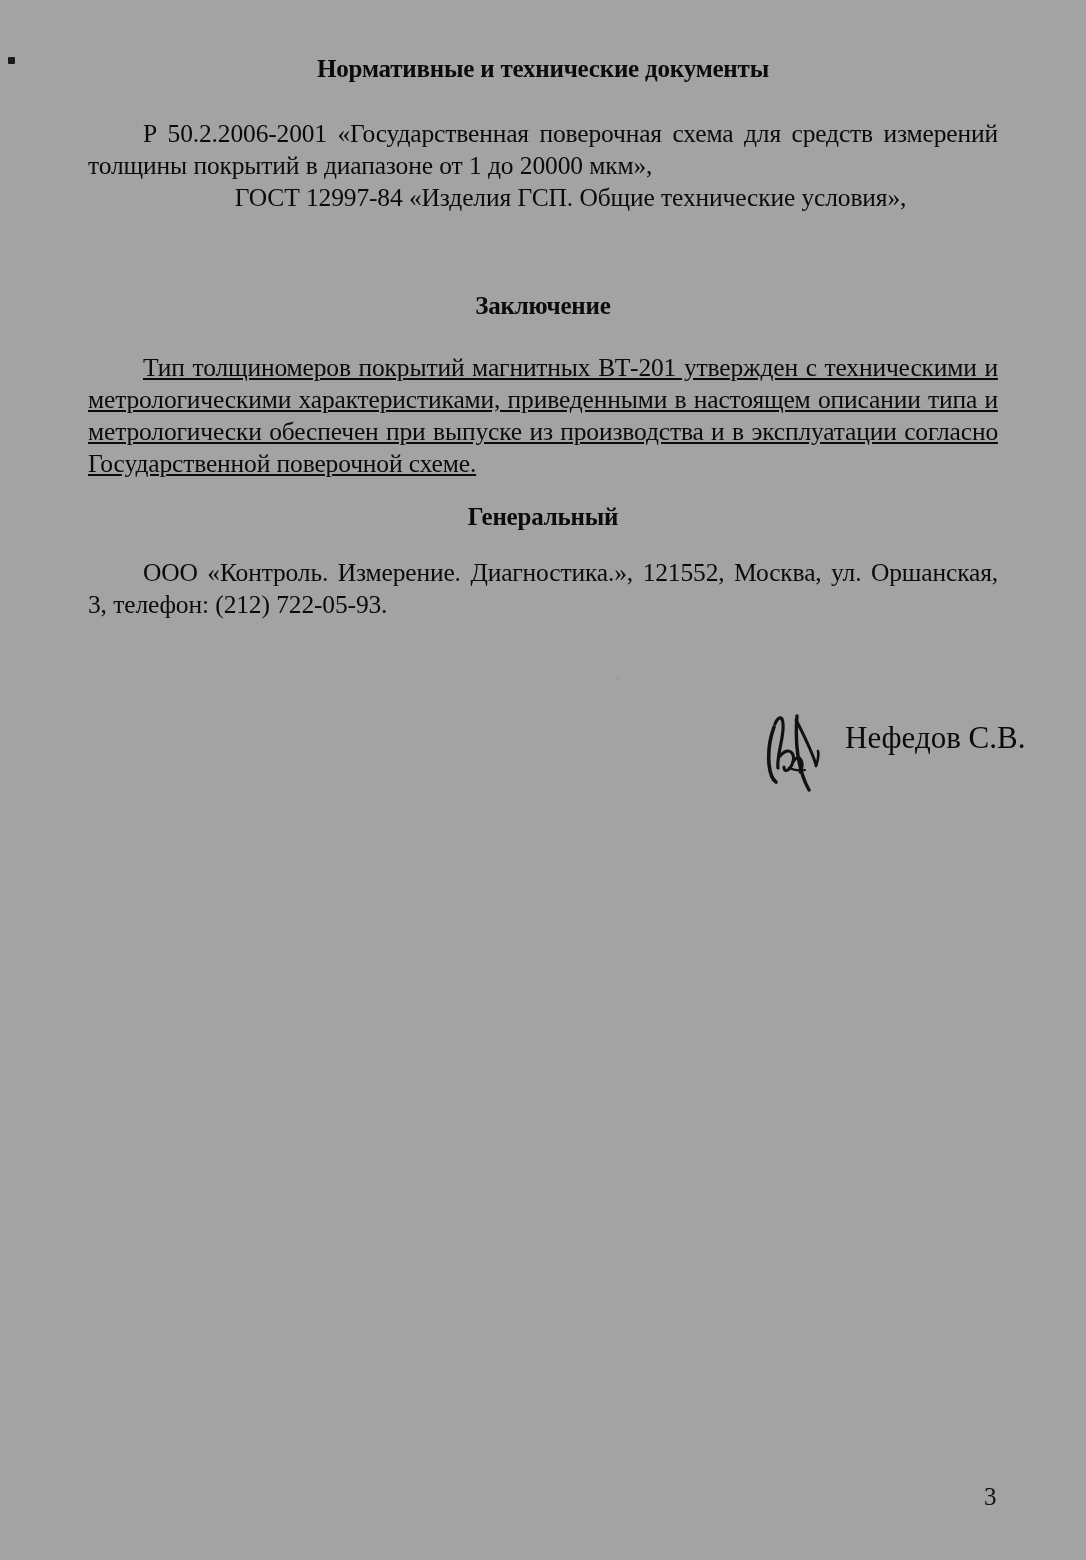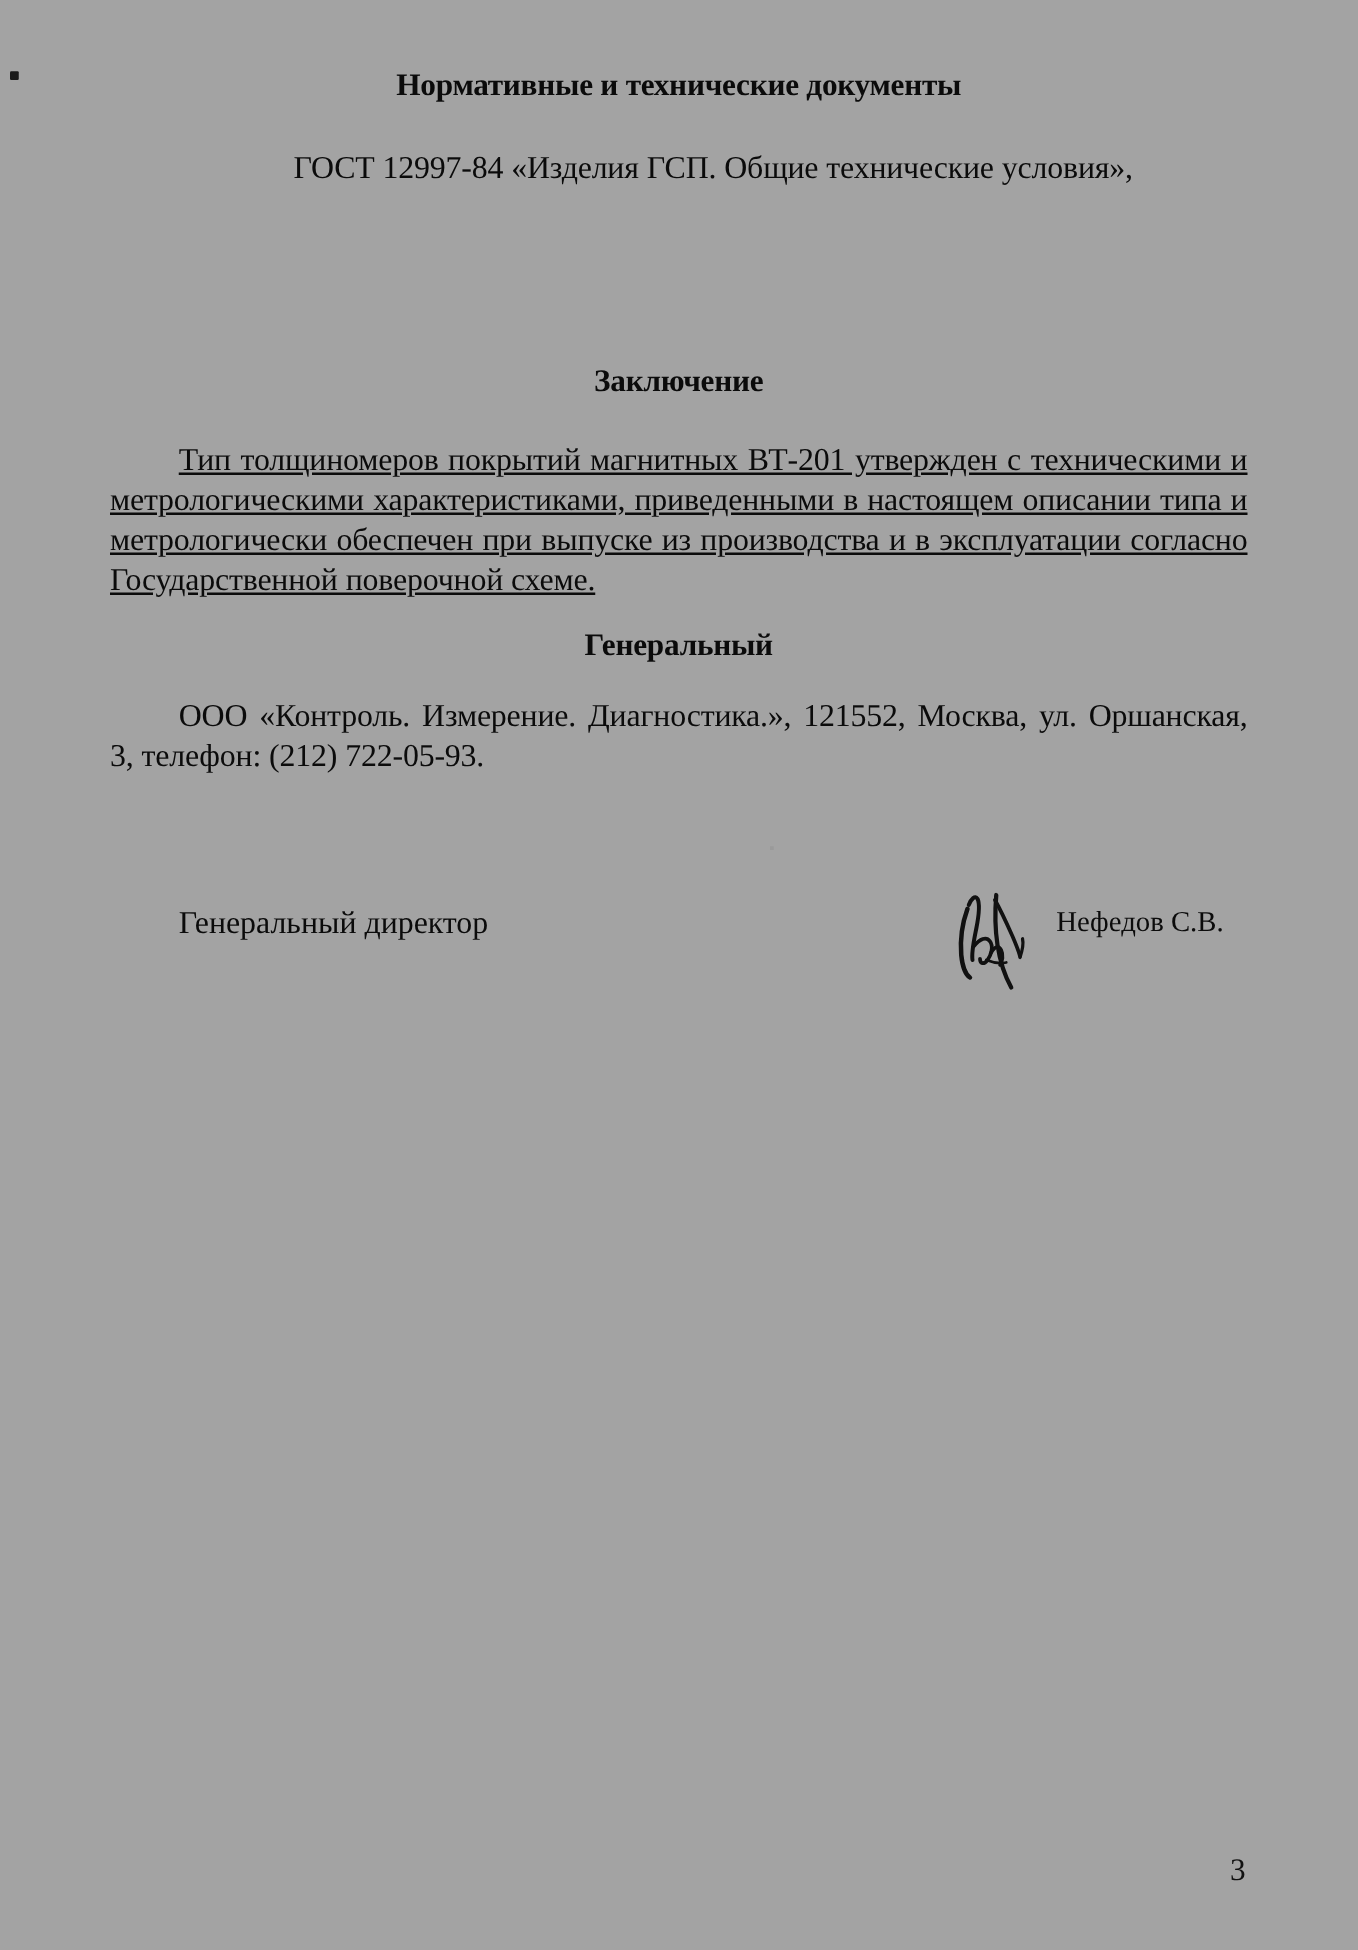--- a/index.html
+++ b/index.html
@@ -72,21 +72,21 @@
     left: 55px;
     top: 0;
     font-size: 25.5px;
     line-height: 32px;
     white-space: nowrap;
   }
   .sig-name {
     position: absolute;
     left: 757px;
     top: 0;
-    font-size: 23px;
+    font-size: 31px;
     line-height: 32px;
     white-space: nowrap;
   }
   .sig-mark {
     position: absolute;
     left: 672px;
     top: -20px;
     width: 78px;
     height: 92px;
   }
@@ -128,41 +128,41 @@
   <div class="speck-a"></div>
   <div class="speck-b"></div>
 
   <div class="content">
 
     <div class="b-title">
       <div class="heading">Нормативные и технические документы</div>
     </div>
 
     <div class="b-norm">
+      <p class="para" style="margin:0;">Р 50.2.2006-2001 «Государственная поверочная схема для средств измерений толщины покрытий в диапазоне от 1 до 20000 мкм»,</p>
       <p class="para nojust" style="margin:0;">ГОСТ 12997-84 «Изделия ГСП. Общие технические условия»,</p>
     </div>
 
     <div class="b-concl-h">
       <div class="heading">Заключение</div>
     </div>
 
     <div class="b-concl">
       <p class="para" style="margin:0;text-decoration:underline;">Тип толщиномеров покрытий магнитных ВТ-201 утвержден с техническими и метрологическими характеристиками, приведенными в настоящем описании типа и метрологически обеспечен при выпуске из производства и в эксплуатации согласно Государственной поверочной схеме.</p>
     </div>
 
     <div class="b-manu-h">
       <div class="heading">Генеральный</div>
     </div>
 
     <div class="b-manu">
       <p class="para" style="margin:0;">ООО «Контроль. Измерение. Диагностика.», 121552, Москва, ул. Оршанская, 3, телефон: (212) 722-05-93.</p>
     </div>
 
     <div class="sig-row">
-      <div class="sig-title">Генеральный директор</div>
 
       <div class="sig-mark">
         <svg viewBox="0 0 78 92" xmlns="http://www.w3.org/2000/svg" fill="none" stroke="#111111" stroke-linecap="round" stroke-linejoin="round">
           <path d="M14 25 C10 36, 8 50, 9 62 C10 72, 13 78, 16 80" stroke-width="3.6"></path>
           <path d="M15 22 C17 17, 20 14, 22 17 C24 21, 23 31, 21 41 C19 51, 17 60, 18 66" stroke-width="3.2"></path>
           <path d="M19 55 C24 49, 29 47, 32 51 C35 55, 33 62, 30 66 C27 70, 24 69, 24 65" stroke-width="3"></path>
           <path d="M33 60 C36 55, 39 54, 41 58 C43 62, 42 67, 40 70" stroke-width="2.8"></path>
           <path d="M37 14 C36 26, 36 41, 38 54 C40 67, 44 79, 49 88" stroke-width="3.4"></path>
           <path d="M36 18 C41 27, 46 38, 50 47 C53 54, 55 59, 56 63" stroke-width="3"></path>
           <path d="M56 64 C58 58, 59 53, 58 49" stroke-width="2.6"></path>

